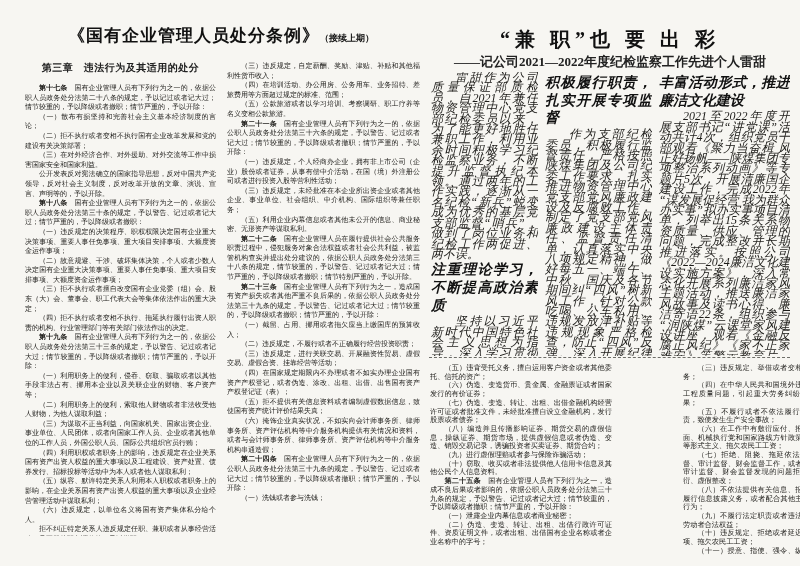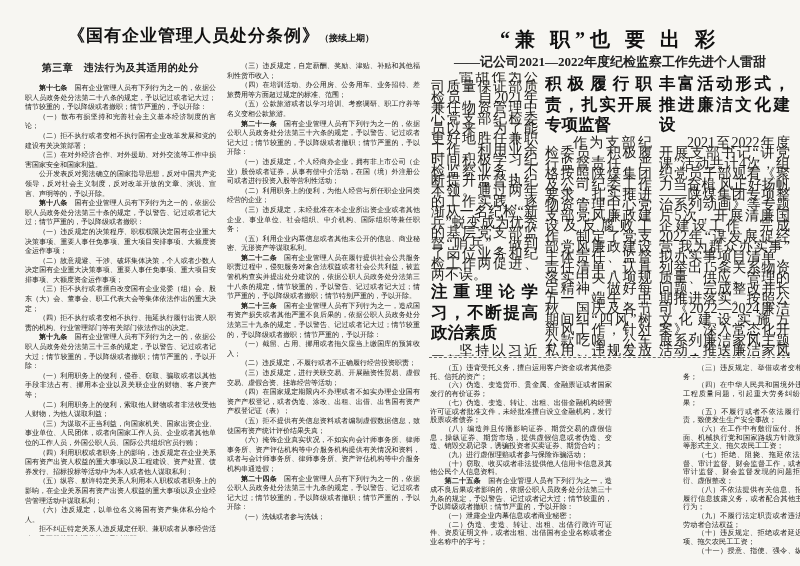--- a/index.html
+++ b/index.html
@@ -18,21 +18,21 @@
            font-size:10px;font-weight:bold;letter-spacing:0.5px;color:#222;}
   .col{overflow:hidden;}
   .smalltext{font-size:7px;line-height:9.6px;text-align:justify;text-justify:inter-ideograph;}
   .lcol1{left:25px;top:84px;width:191px;height:452px;}
   .lcol2{left:227px;top:62px;width:193px;height:472px;}
   
   .r-title{left:428px;top:26px;width:364px;text-align:center;white-space:nowrap;}
   .r-title .main{font-size:20px;font-weight:bold;letter-spacing:5px;color:#111;}
   .r-sub{left:428px;top:53px;width:364px;text-align:center;font-size:13px;
          font-weight:bold;color:#222;white-space:nowrap;}
-  .rtext{font-size:14px;line-height:10.4px;text-align:justify;text-justify:inter-ideograph;}
+  .rtext{font-size:12px;line-height:10.4px;text-align:justify;text-justify:inter-ideograph;font-style:italic;}
   .rcol1{left:431px;top:72px;width:107px;height:284px;}
   .rcol2{left:545px;top:72px;width:107px;height:284px;}
   .rcol3{left:659px;top:72px;width:131px;height:284px;}
   
   .divider{left:429px;top:357px;width:361px;height:0;border-top:1.5px dashed #6d6d68;}
   .btext{font-size:7.2px;line-height:8.7px;text-align:justify;text-justify:inter-ideograph;}
   .bcolA{left:430px;top:364px;width:182px;height:191px;}
   .bcolB{left:635px;top:364px;width:172px;height:191px;margin-left:48px;}
   
   .para{text-indent:2em;}
@@ -66,21 +66,20 @@
     <div class="para">（五）纵容、默许特定关系人利用本人职权或者职务上的影响，在企业关系国有资产出资人权益的重大事项以及企业经营管理活动中谋取私利；</div>
     <div class="para">（六）违反规定，以单位名义将国有资产集体私分给个人。</div>
     <div class="para">拒不纠正特定关系人违反规定任职、兼职或者从事经营活动，且不服从职务调整的，予以撤职。</div>
   </div>
 <div class="abs col smalltext lcol2">
     <div class="para">（三）违反规定，自定薪酬、奖励、津贴、补贴和其他福利性货币收入；</div>
     <div class="para">（四）在培训活动、办公用房、公务用车、业务招待、差旅费用等方面超过规定的标准、范围；</div>
     <div class="para">（五）公款旅游或者以学习培训、考察调研、职工疗养等名义变相公款旅游。</div>
     <div class="para"><b>第二十一条</b>　国有企业管理人员有下列行为之一的，依据公职人员政务处分法第三十六条的规定，予以警告、记过或者记大过；情节较重的，予以降级或者撤职；情节严重的，予以开除：</div>
     <div class="para">（一）违反规定，个人经商办企业，拥有非上市公司（企业）股份或者证券，从事有偿中介活动，在国（境）外注册公司或者进行投资入股等营利性活动；</div>
-    <div class="para">（二）利用职务上的便利，为他人经营与所任职企业同类经营的企业；</div>
     <div class="para">（三）违反规定，未经批准在本企业所出资企业或者其他企业、事业单位、社会组织、中介机构、国际组织等兼任职务；</div>
     <div class="para">（五）利用企业内幕信息或者其他未公开的信息、商业秘密、无形资产等谋取私利。</div>
     <div class="para"><b>第二十二条</b>　国有企业管理人员在履行提供社会公共服务职责过程中，侵犯服务对象合法权益或者社会公共利益，被监管机构查实并提出处分建议的，依据公职人员政务处分法第三十八条的规定，情节较重的，予以警告、记过或者记大过；情节严重的，予以降级或者撤职；情节特别严重的，予以开除。</div>
     <div class="para"><b>第二十三条</b>　国有企业管理人员有下列行为之一，造成国有资产损失或者其他严重不良后果的，依据公职人员政务处分法第三十九条的规定，予以警告、记过或者记大过；情节较重的，予以降级或者撤职；情节严重的，予以开除：</div>
     <div class="para">（一）截留、占用、挪用或者拖欠应当上缴国库的预算收入；</div>
     <div class="para">（二）违反规定，不履行或者不正确履行经营投资职责；</div>
     <div class="para">（三）违反规定，进行关联交易、开展融资性贸易、虚假交易、虚假合资、挂靠经营等活动；</div>
     <div class="para">（四）在国家规定期限内不办理或者不如实办理企业国有资产产权登记，或者伪造、涂改、出租、出借、出售国有资产产权登记证（表）；</div>
     <div class="para">（五）拒不提供有关信息资料或者编制虚假数据信息，致使国有资产统计评价结果失真；</div>
     <div class="para">（六）掩饰企业真实状况，不如实向会计师事务所、律师事务所、资产评估机构等中介服务机构提供有关情况和资料，或者与会计师事务所、律师事务所、资产评估机构等中介服务机构串通造假；</div>

